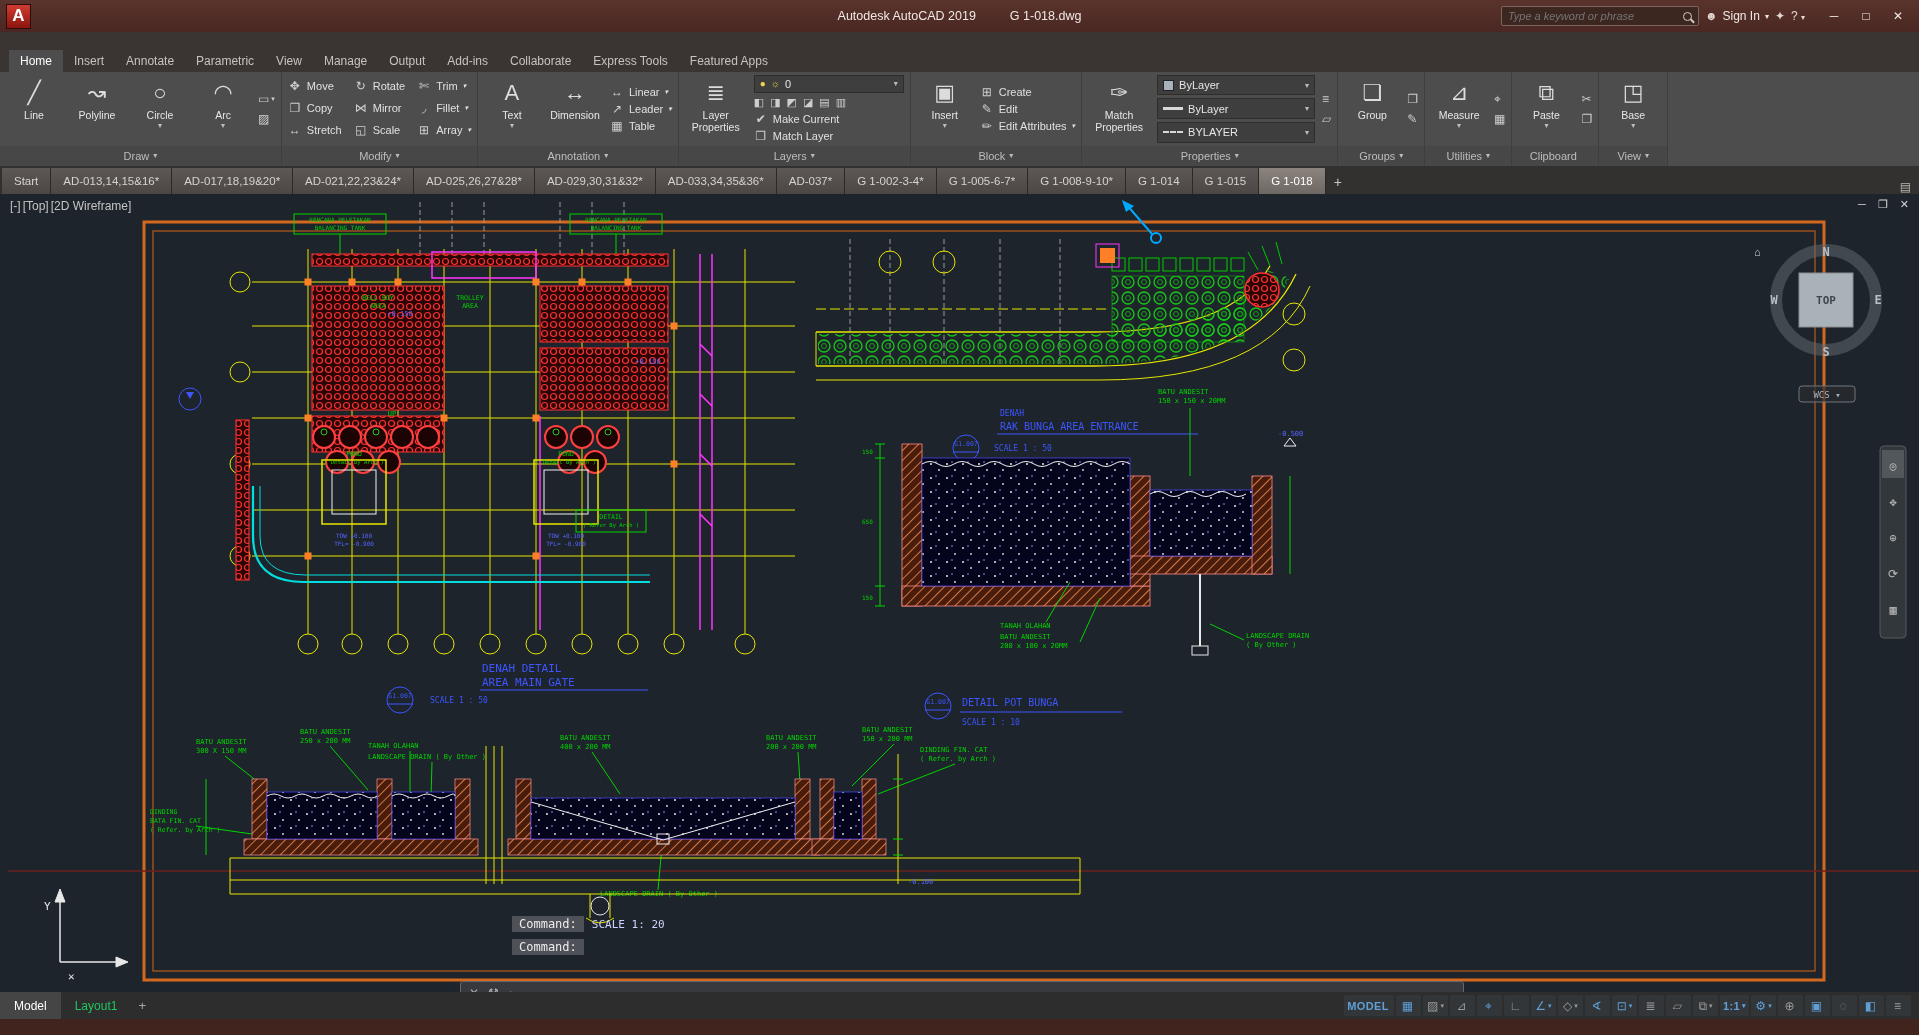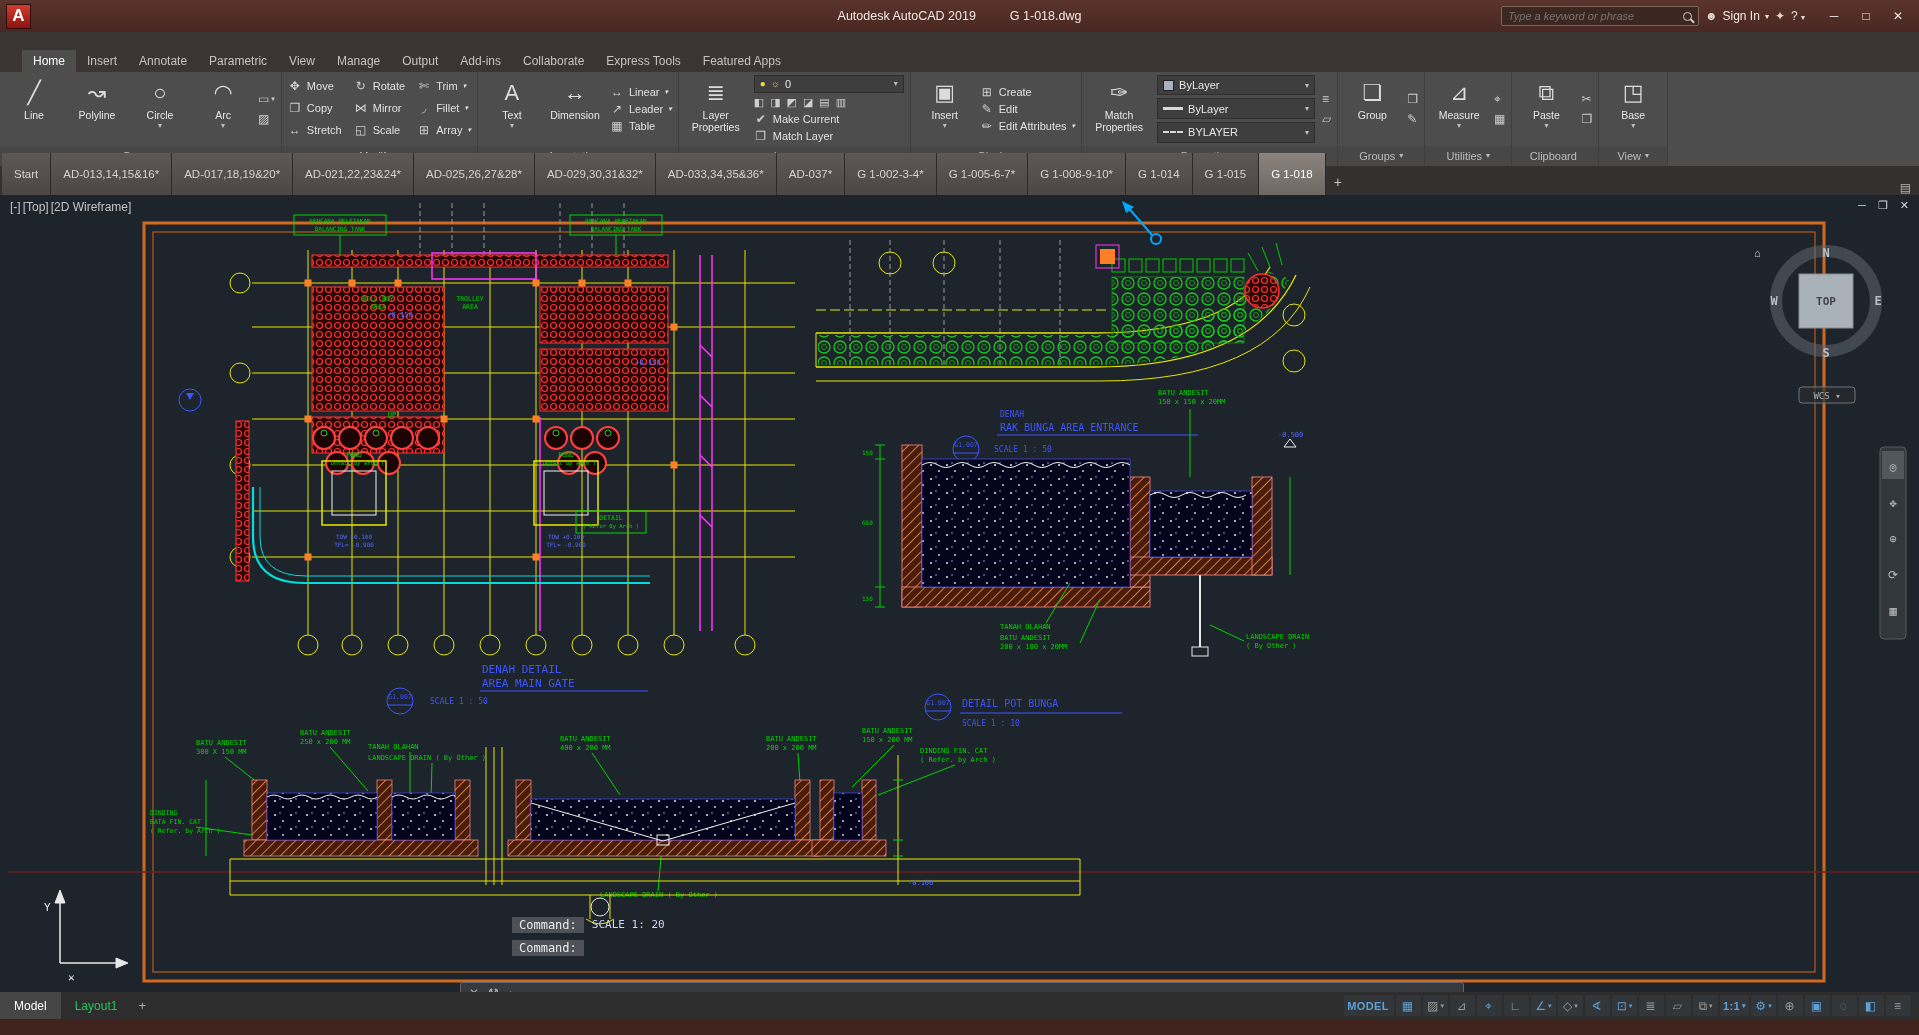--- a/index.html
+++ b/index.html
@@ -27,21 +27,21 @@
          position:relative; display:inline-block; }
   .mag::after { content:""; position:absolute; width:5px; height:1.5px; background:#d8ccc5;
                 transform:rotate(45deg); right:-4px; bottom:-2px; }
   .tb-ico { font-size:12px; color:#e3d6d0; }
   .signin { display:flex; gap:5px; align-items:center; font-size:12px; color:#f0e8e4; }
   .win-btns { display:flex; gap:2px; margin-left:8px; }
   .win-btns span { width:30px; height:24px; display:flex; align-items:center;
                    justify-content:center; font-size:12px; color:#f0eae6; }
 
   
-  .tabrow { height:40px; background:#3a3432; display:flex; align-items:flex-end; padding-left:22px;text-align:right; }
+  .tabrow { height:40px; background:#3a3432; display:flex; align-items:flex-end; padding-left:9px;text-align:right; }
   .rtab { padding:4px 11px; font-size:12px; color:#c9c2be; cursor:default; }
   .rtab.on { background:#4d4d4d; color:#fff; }
 
   
   .ribbon { height:94px; background:#4d4d4d; display:flex; }
   .panel { display:flex; flex-direction:column; border-right:1px solid #3e3e3e; }
   .pbody { height:74px; display:flex; align-items:stretch; padding:3px 6px; gap:7px; }
   .plabel { height:20px; font-size:11px; color:#bdbdbd; display:flex; align-items:center;
             justify-content:center; gap:4px; background:#474747; padding:0 8px; }
   .plabel::after { content:"▾"; font-size:8px; }
@@ -63,21 +63,21 @@
            align-items:center; gap:5px; padding:0 5px; font-size:11px; color:#e6e6e6; }
   .combo .caret { margin-left:auto; font-size:8px; color:#bdbdbd; }
   .swatch { width:11px; height:11px; background:#a8b2bc; border:1px solid #222; }
   .lwline { width:20px; height:3px; background:#d8d8d8; }
   .ltline { width:20px; height:0; border-top:2px dashed #d8d8d8; }
   .lyr-mini { color:#f0d34a; font-size:10px; }
   .iconrow { display:flex; gap:6px; font-size:11px; color:#cfcfcf; }
 
   
   .filetabs { height:29px; background:#333130; display:flex; align-items:flex-end; padding-left:2px; }
-  .ftab { height:42px; display:flex; align-items:center; padding:0 12px; font-size:11.5px;
+  .ftab { height:26px; display:flex; align-items:center; padding:0 12px; font-size:11.5px;
           color:#d6d2cf; background:linear-gradient(#5d5855,#4c4744); border-right:1px solid #2b2928;
           white-space:nowrap; }
   .ftab.on { background:linear-gradient(#8a837e,#6e6762); color:#fff; }
   .ftab-plus { width:24px; height:25px; display:flex; align-items:center; justify-content:center;
                color:#c9c4c0; font-size:14px; }
   .ftab-menu { margin-left:auto; margin-right:8px; color:#b9b4b0; font-size:12px; }
 
   
   .canvas { position:relative; height:811px; background:#1e242b; overflow:hidden; }
   .canvas svg { position:absolute; inset:0; }

